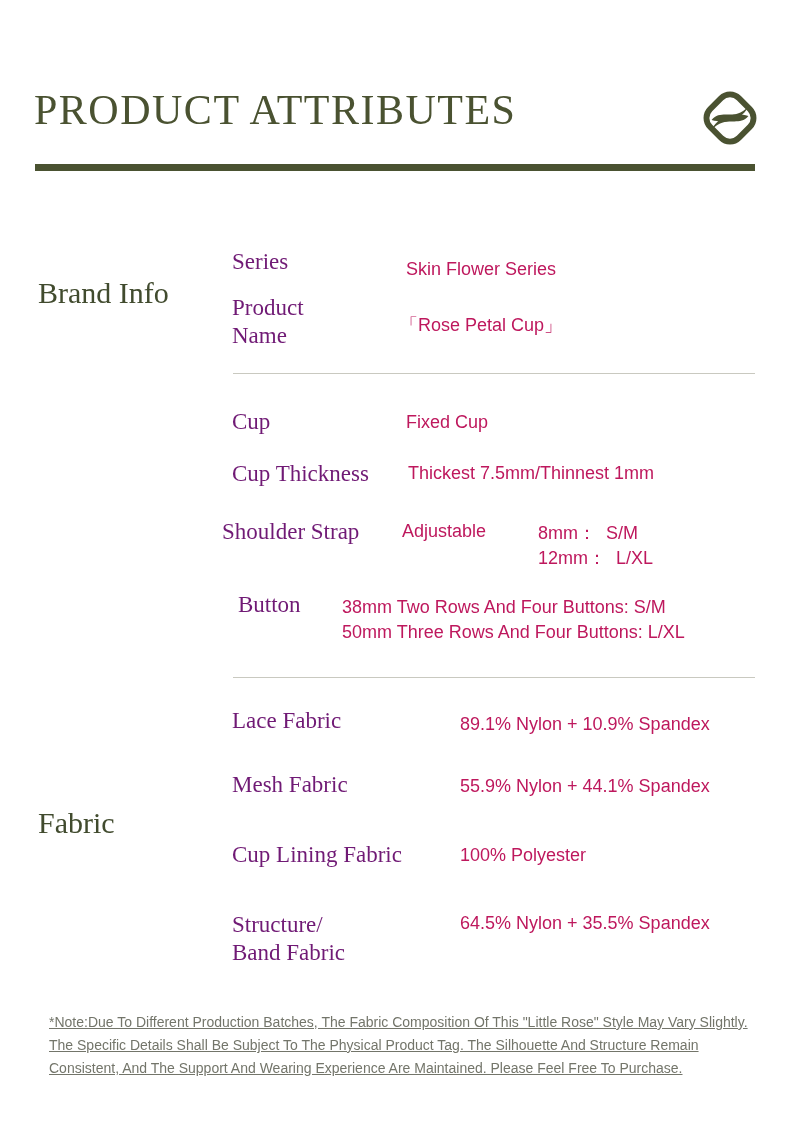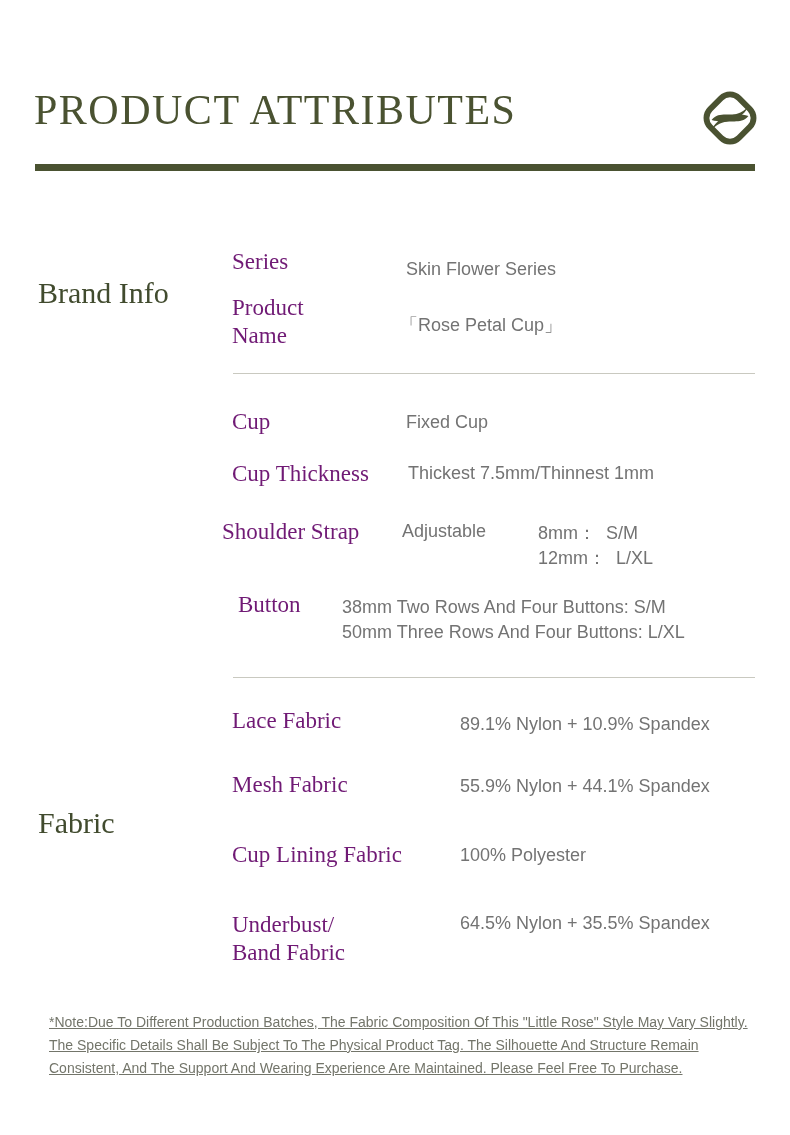--- a/index.html
+++ b/index.html
@@ -38,21 +38,21 @@
   .lbl {
     font-family: "Liberation Serif", "DejaVu Serif", serif;
     font-size: 23px;
     color: #701a75;
     white-space: nowrap;
   }
   .lbl.multi { white-space: pre; line-height: 28px; }
 
   .val {
     font-size: 18px;
-    color: #737373;
+    color: #be185d;
     white-space: nowrap;
   }
   .val.multi { white-space: pre; line-height: 24.5px; }
 
   .divider { height: 1px; background: #c9c9c0; width: 522px; left: 233px; }
   .div1 { top: 373px; }
   .div2 { top: 677px; }
 
   .p-series-l { left: 232px; top: 249px; }
   .p-series-v { left: 406px; top: 259px; }
@@ -124,19 +124,19 @@
 
   <div class="abs divider div2"></div>
 
   <div class="abs section-title serif st-fabric">Fabric</div>
   <div class="abs lbl p-lace-l">Lace Fabric</div>
   <div class="abs val p-lace-v">89.1% Nylon + 10.9% Spandex</div>
   <div class="abs lbl p-mesh-l">Mesh Fabric</div>
   <div class="abs val p-mesh-v">55.9% Nylon + 44.1% Spandex</div>
   <div class="abs lbl p-clf-l">Cup Lining Fabric</div>
   <div class="abs val p-clf-v">100% Polyester</div>
-  <div class="abs lbl multi p-ub-l">Underbust/
+  <div class="abs lbl multi p-ub-l">Structure/
 Band Fabric</div>
   <div class="abs val p-ub-v">64.5% Nylon + 35.5% Spandex</div>
 
   <div class="abs note">*Note:Due To Different Production Batches, The Fabric Composition Of This "Little Rose" Style May Vary Slightly. The Specific Details Shall Be Subject To The Physical Product Tag. The Silhouette And Structure Remain Consistent, And The Support And Wearing Experience Are Maintained. Please Feel Free To Purchase.</div>
 
 </div>
 
 </body></html>

